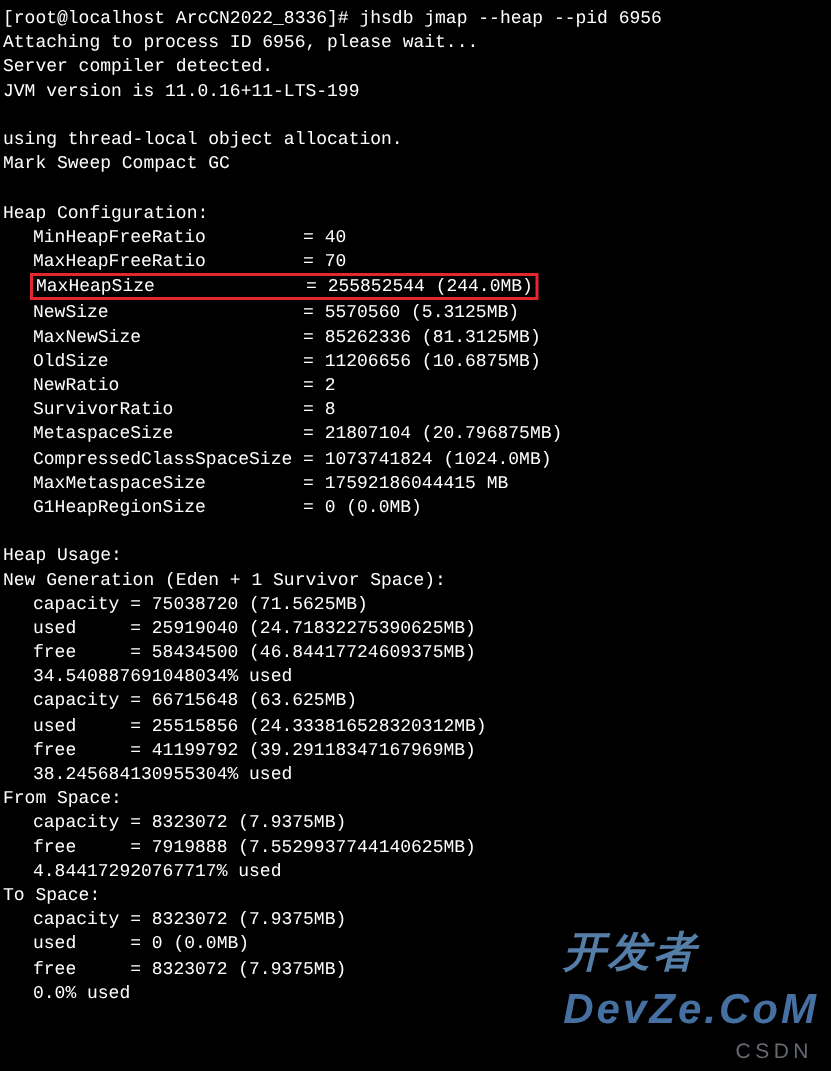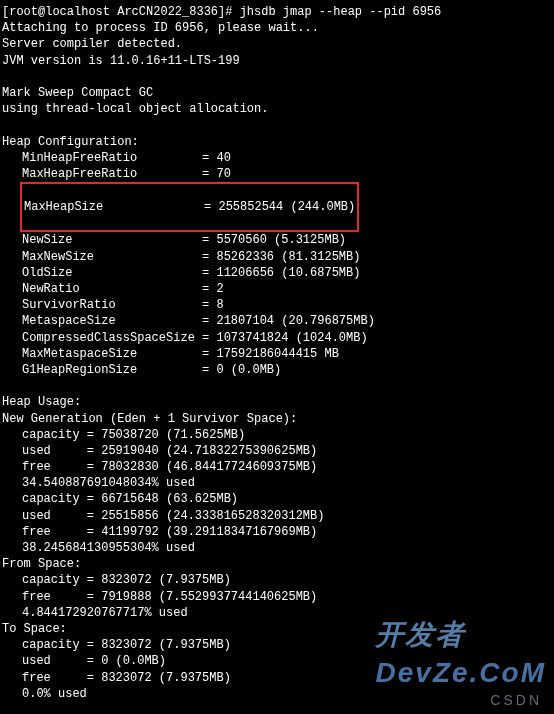--- a/index.html
+++ b/index.html
@@ -14,21 +14,21 @@
     overflow: hidden;
     padding: 4px 2px;
     position: relative;
   }
   .line { white-space: pre; }
   .prompt { white-space: pre; }
   .indent2 { padding-left: 20px; }
   .redbox {
     border: 2px solid #e4262d;
     display: inline-block;
-    padding: 16px 2px;
+    padding: 0 2px;
     margin-left: -2px;
     line-height: 1.2;
   }
   .kv { white-space: pre; }
   .watermark1 {
     position: absolute;
     right: 8px;
     bottom: 22px;
     font-family: "Arial", sans-serif;
     font-size: 28px;
@@ -53,22 +53,22 @@
 </style>
 </head>
 <body>
 
 <div class="prompt">[root@localhost ArcCN2022_8336]# jhsdb jmap --heap --pid 6956</div>
 <div id="header-lines">
     <div class="line">Attaching to process ID 6956, please wait...</div>
     <div class="line">Server compiler detected.</div>
     <div class="line">JVM version is 11.0.16+11-LTS-199</div>
     <div class="line"> </div>
+    <div class="line">using thread-local object allocation.</div>
     <div class="line">Mark Sweep Compact GC</div>
-    <div class="line">using thread-local object allocation.</div>
   </div>
 <div class="line"> </div>
 <div class="line">Heap Configuration:</div>
 <div id="heap-config">
     <div class="kv indent2">MinHeapFreeRatio         = 40</div>
     <div class="kv indent2">MaxHeapFreeRatio         = 70</div>
     <div class="kv indent2"><span class="redbox">MaxHeapSize              = 255852544 (244.0MB)</span></div>
     <div class="kv indent2">NewSize                  = 5570560 (5.3125MB)</div>
     <div class="kv indent2">MaxNewSize               = 85262336 (81.3125MB)</div>
     <div class="kv indent2">OldSize                  = 11206656 (10.6875MB)</div>
@@ -78,21 +78,21 @@
     <div class="kv indent2">CompressedClassSpaceSize = 1073741824 (1024.0MB)</div>
     <div class="kv indent2">MaxMetaspaceSize         = 17592186044415 MB</div>
     <div class="kv indent2">G1HeapRegionSize         = 0 (0.0MB)</div>
   </div>
 <div class="line"> </div>
 <div class="line">Heap Usage:</div>
 <div id="heap-usage">
     <div class="line">New Generation (Eden + 1 Survivor Space):</div>
     <div class="kv indent2">capacity = 75038720 (71.5625MB)</div>
     <div class="kv indent2">used     = 25919040 (24.71832275390625MB)</div>
-    <div class="kv indent2">free     = 78032830 (46.84417724609375MB)</div>
+    <div class="kv indent2">free     = 58434500 (46.84417724609375MB)</div>
     <div class="line indent2">34.540887691048034% used</div>
     <div class="kv indent2">capacity = 66715648 (63.625MB)</div>
     <div class="kv indent2">used     = 25515856 (24.333816528320312MB)</div>
     <div class="kv indent2">free     = 41199792 (39.29118347167969MB)</div>
     <div class="line indent2">38.245684130955304% used</div>
     <div class="line">From Space:</div>
     <div class="kv indent2">capacity = 8323072 (7.9375MB)</div>
     <div class="kv indent2">free     = 7919888 (7.5529937744140625MB)</div>
     <div class="line indent2">4.844172920767717% used</div>
     <div class="line">To Space:</div>

